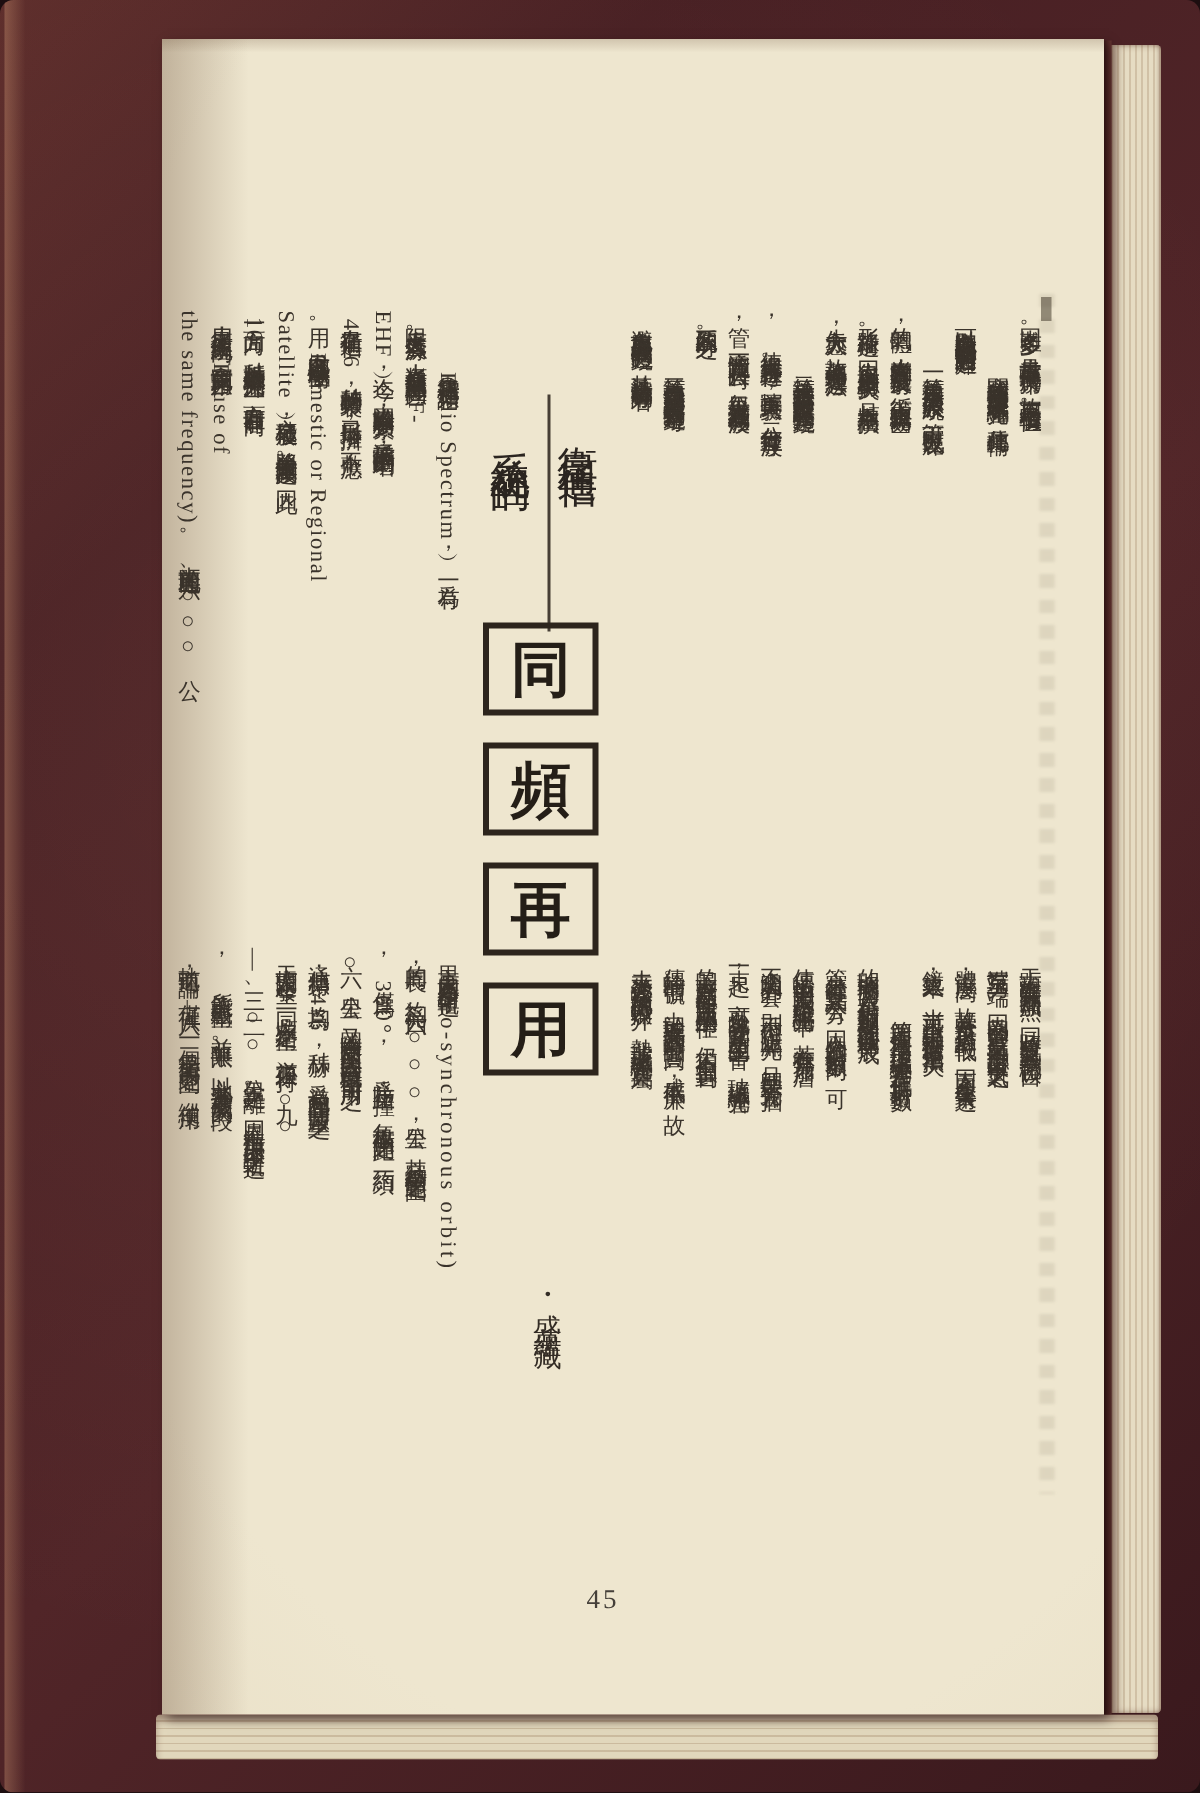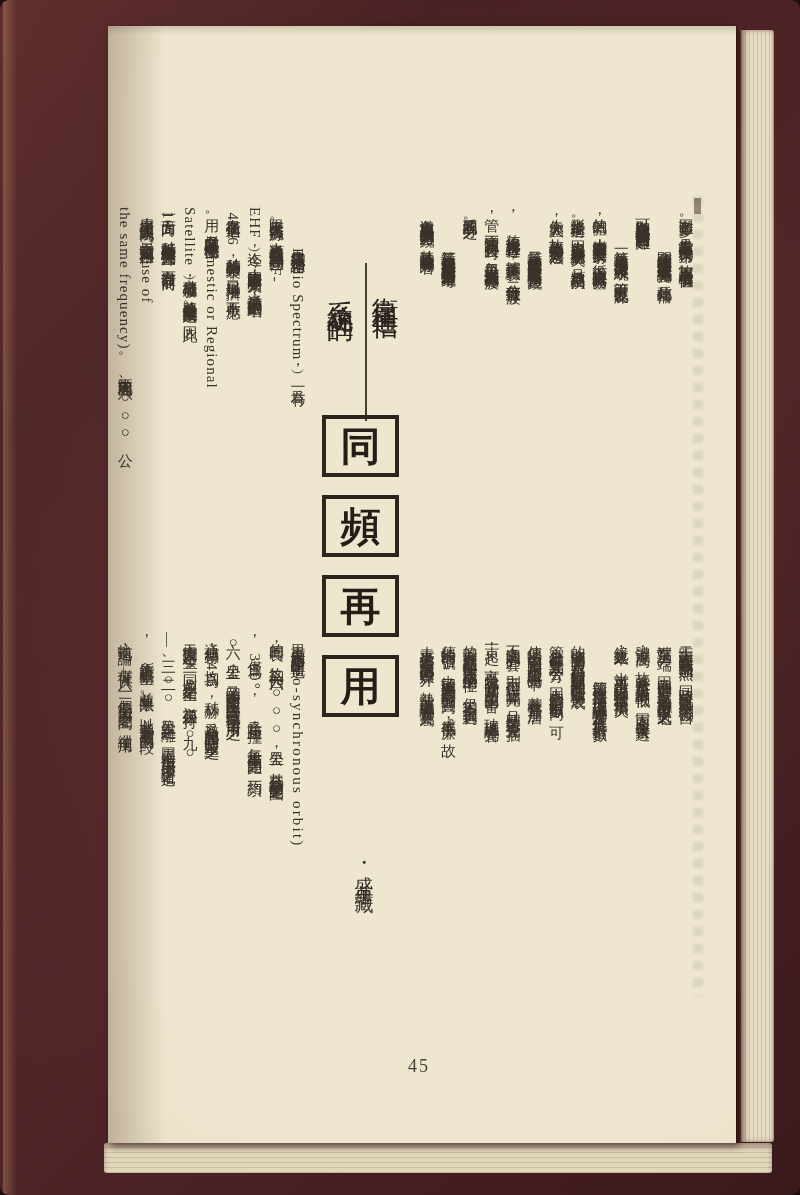--- a/index.html
+++ b/index.html
@@ -53,21 +53,21 @@
 
   .boxes { position:absolute; left:214px; top:389px; width:77px; }
   .tbox { width:69px; height:54px; border:4px solid #2d251d; margin-bottom:18px;
     display:flex; align-items:center; justify-content:center;
     font-family:"Liberation Sans","DejaVu Sans",sans-serif;
     font-size:40px; font-weight:700; color:#241e17; }
 
   .author { position:absolute; writing-mode:vertical-rl; text-orientation:mixed;
     right:360px; top:826px; font-size:19px; line-height:24px; letter-spacing:9px; color:#332c25; }
 
-  .pageno { position:absolute; left:300px; top:1030px;
+  .pageno { position:absolute; left:283px; top:1030px;
     font-family:"Liberation Serif","DejaVu Serif",serif;
     font-size:18px; letter-spacing:2px; color:#45403a; }
 </style>
 </head>
 <body>
 
 <div class="book">
   <div class="spine-hl"></div>
   <div class="fore-edge"></div>
   <div class="bottom-edge"></div>

